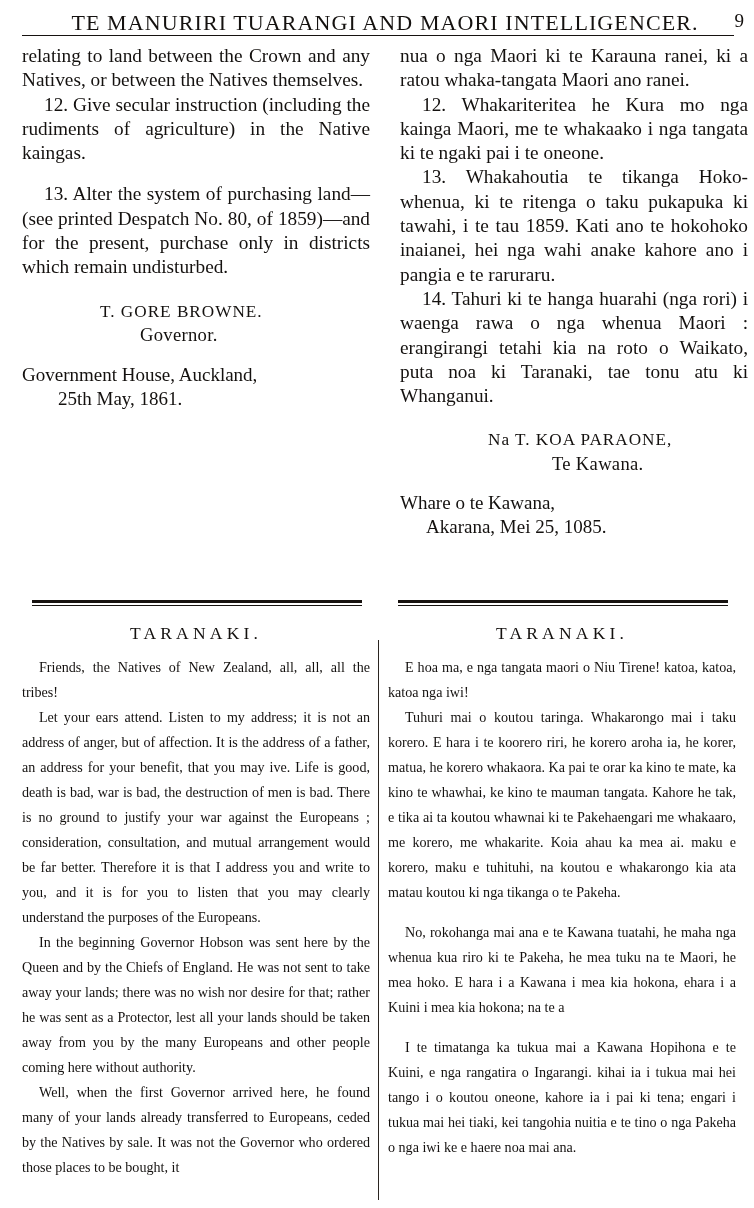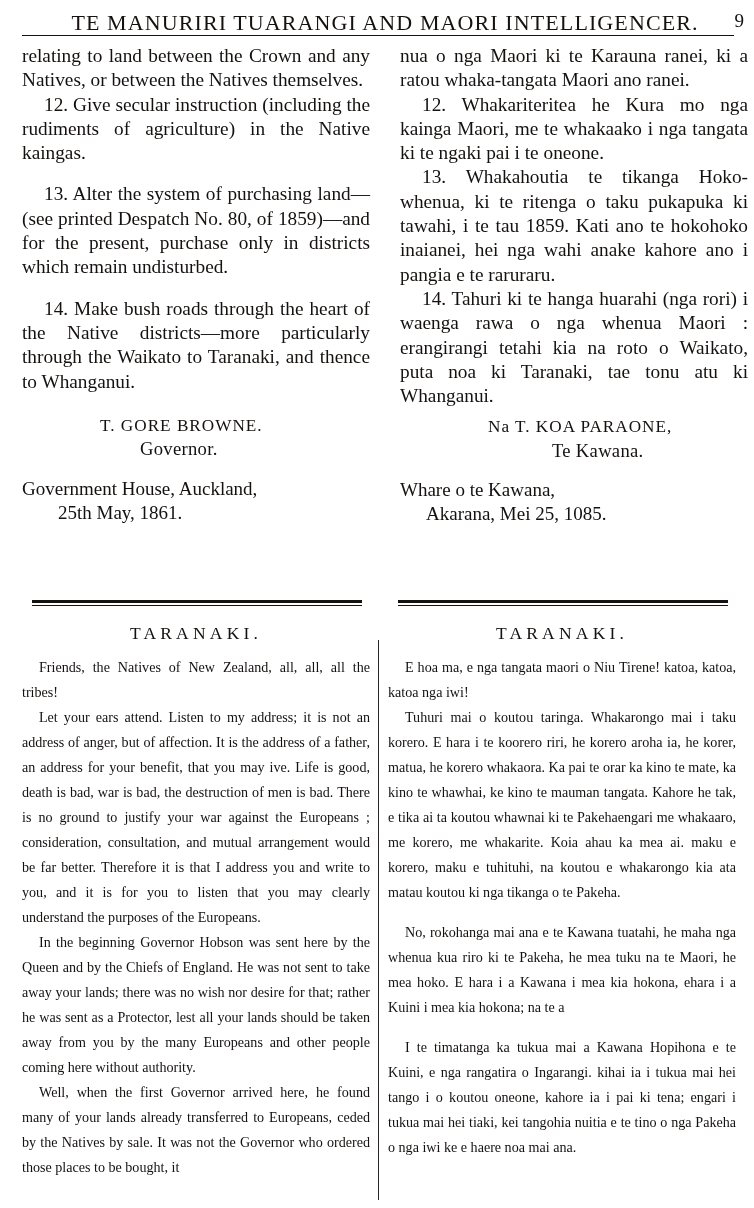--- a/index.html
+++ b/index.html
@@ -78,21 +78,21 @@
   }
   .big p.indent { text-indent: 22px; }
   .big p.space { margin-top: 17px; }
   .sig {
     font-size: 18.6px;
     line-height: 23.5px;
     letter-spacing: .3px;
   }
   .sig .smallcaps { font-size: 17.2px; letter-spacing: 1px; }
   .sig-line-1 { margin-top: 19px; padding-left: 78px; }
-  .sig-line-1r { margin-top: 6px; padding-left: 88px; }
+  .sig-line-1r { margin-top: 19px; padding-left: 88px; }
   .sig-line-2 { padding-left: 118px; }
   .sig-line-2r { padding-left: 152px; }
   .addr { margin-top: 16px; font-size: 19px; line-height: 24px; }
   .addr .l2 { padding-left: 36px; }
   .addr .l2r { padding-left: 26px; }
   
   .divider {
     position: absolute;
     height: 7px;
   }
@@ -129,21 +129,20 @@
     <div class="runhead-title">TE MANURIRI TUARANGI AND MAORI INTELLIGENCER.</div>
     <div class="runhead-folio">9</div>
   </div>
   <div class="rule-head"></div>
 
   <div class="col col-left">
     <div class="big">
       <p>relating to land between the Crown and any Natives, or between the Natives themselves.</p>
       <p class="indent">12. Give secular instruction (including the rudiments of agriculture) in the Native kaingas.</p>
       <p class="indent space">13. Alter the system of purchasing land—(see printed Despatch No. 80, of 1859)—and for the present, purchase only in districts which remain undisturbed.</p>
-      <p class="indent space">14. Make bush roads through the heart of the Native districts—more particularly through the Waikato to Taranaki, and thence to Whanganui.</p>
       <div class="sig">
         <div class="sig-line-1"><span class="smallcaps">T. GORE BROWNE.</span></div>
         <div class="sig-line-2">Governor.</div>
       </div>
       <div class="addr">
         <div>Government House, Auckland,</div>
         <div class="l2">25th May, 1861.</div>
       </div>
     </div>
   </div>

